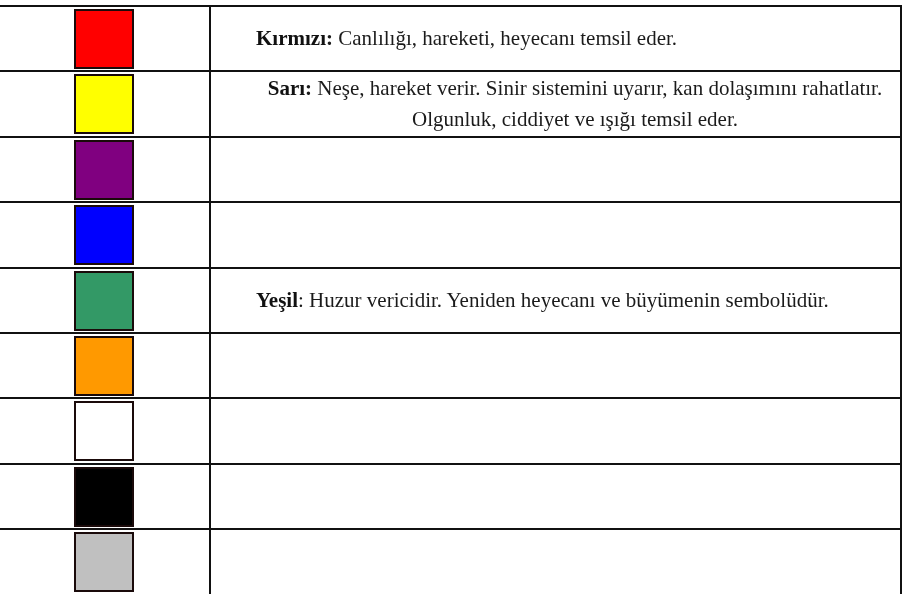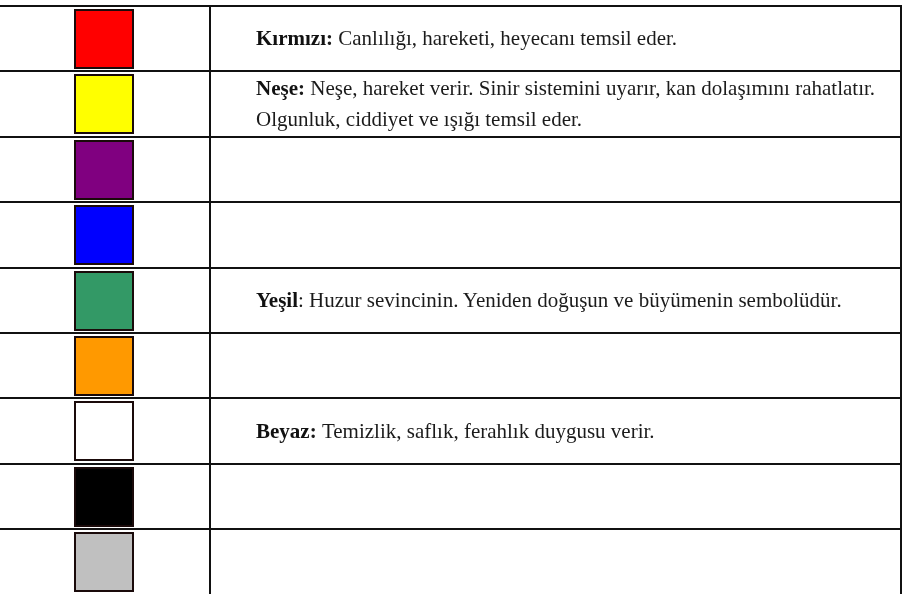--- a/index.html
+++ b/index.html
@@ -20,78 +20,75 @@
     .swatch {
       position: absolute; left: 76px; top: 2px; width: 60px; height: 60px;
       border: 2px solid #1a0a0a; box-sizing: border-box;
     }
     .text-cell {
       flex: 1; padding-left: 45px; padding-right: 6px;
       display: flex; align-items: center;
       font-family: "Liberation Serif", "DejaVu Serif", serif;
       font-size: 21px; line-height: 31px; color: #1b1b1b;
     }
-    .text-cell .t { display: block; }
+    .text-cell .t { display: block; text-align: center; }
     .name { font-weight: bold; color: #111; }
   </style>
 </head>
 <body>
 
 <div class="table" id="tbl">
   <div class="row">
     <div class="swatch-cell">
       <div class="swatch" style="background: rgb(255, 0, 0);"></div>
     </div>
     <div class="text-cell">
       <span class="t"><span class="name">Kırmızı</span><span class="sep" style="font-weight: bold;">: </span><span class="desc">Canlılığı, hareketi, heyecanı temsil eder.</span></span>
     </div>
   </div>
 
   <div class="row">
     <div class="swatch-cell">
       <div class="swatch" style="background: rgb(255, 255, 0);"></div>
     </div>
     <div class="text-cell">
-      <span class="t"><span class="name">Neşe</span><span class="sep" style="font-weight: bold;">: </span><span class="desc">Neşe, hareket verir. Sinir sistemini uyarır, kan dolaşımını rahatlatır. Olgunluk, ciddiyet ve ışığı temsil eder.</span></span>
+      <span class="t"><span class="name">Sarı</span><span class="sep" style="font-weight: bold;">: </span><span class="desc">Neşe, hareket verir. Sinir sistemini uyarır, kan dolaşımını rahatlatır. Olgunluk, ciddiyet ve ışığı temsil eder.</span></span>
     </div>
   </div>
 
   <div class="row">
     <div class="swatch-cell">
       <div class="swatch" style="background: rgb(128, 0, 128);"></div>
     </div>
   </div>
 
   <div class="row">
     <div class="swatch-cell">
       <div class="swatch" style="background: rgb(0, 0, 255);"></div>
     </div>
   </div>
 
   <div class="row">
     <div class="swatch-cell">
       <div class="swatch" style="background: rgb(51, 153, 102);"></div>
     </div>
     <div class="text-cell">
-      <span class="t"><span class="name">Yeşil</span><span class="sep">: </span><span class="desc">Huzur sevincinin. Yeniden doğuşun ve büyümenin sembolüdür.</span></span>
+      <span class="t"><span class="name">Yeşil</span><span class="sep">: </span><span class="desc">Huzur vericidir. Yeniden heyecanı ve büyümenin sembolüdür.</span></span>
     </div>
   </div>
 
   <div class="row">
     <div class="swatch-cell">
       <div class="swatch" style="background: rgb(255, 153, 0);"></div>
     </div>
   </div>
 
   <div class="row">
     <div class="swatch-cell">
       <div class="swatch" style="background: rgb(255, 255, 255);"></div>
-    </div>
-    <div class="text-cell">
-      <span class="t"><span class="name">Beyaz</span><span class="sep" style="font-weight: bold;">: </span><span class="desc">Temizlik, saflık, ferahlık duygusu verir.</span></span>
     </div>
   </div>
 
   <div class="row">
     <div class="swatch-cell">
       <div class="swatch" style="background: rgb(0, 0, 0);"></div>
     </div>
   </div>
 
   <div class="row">

